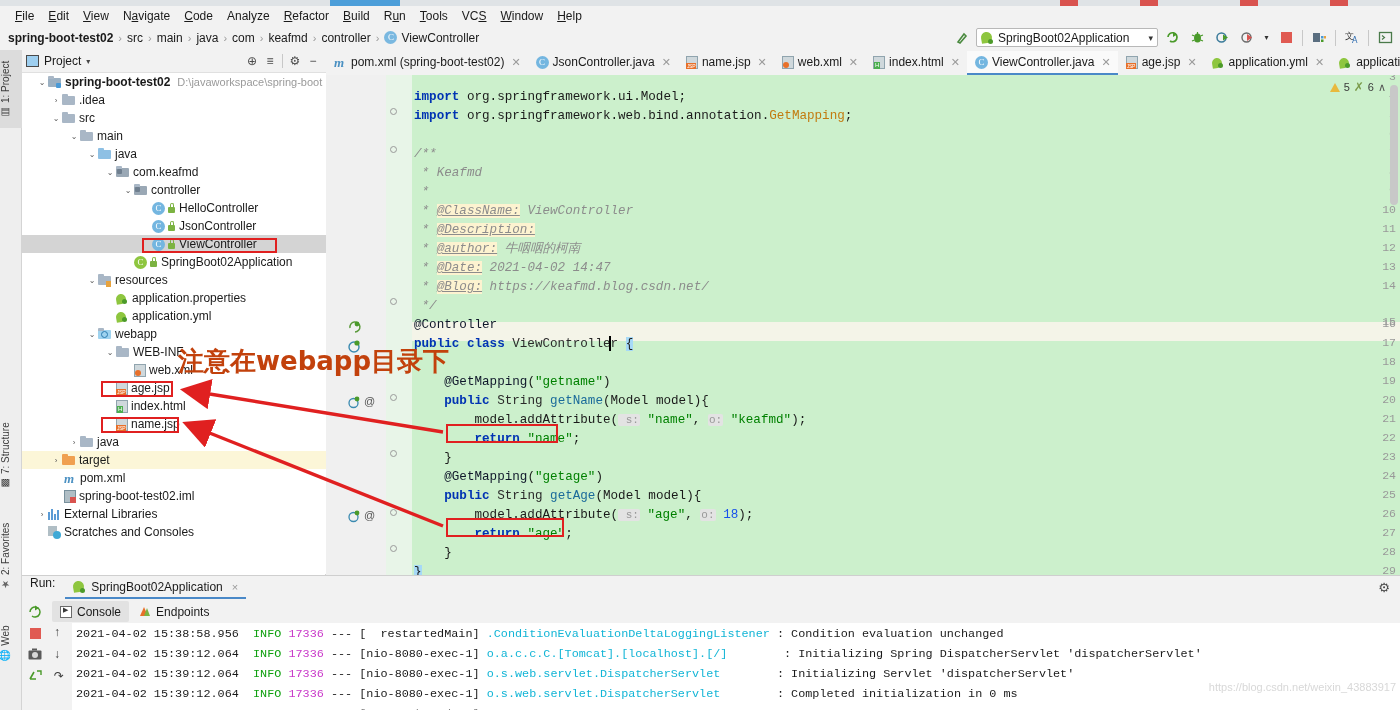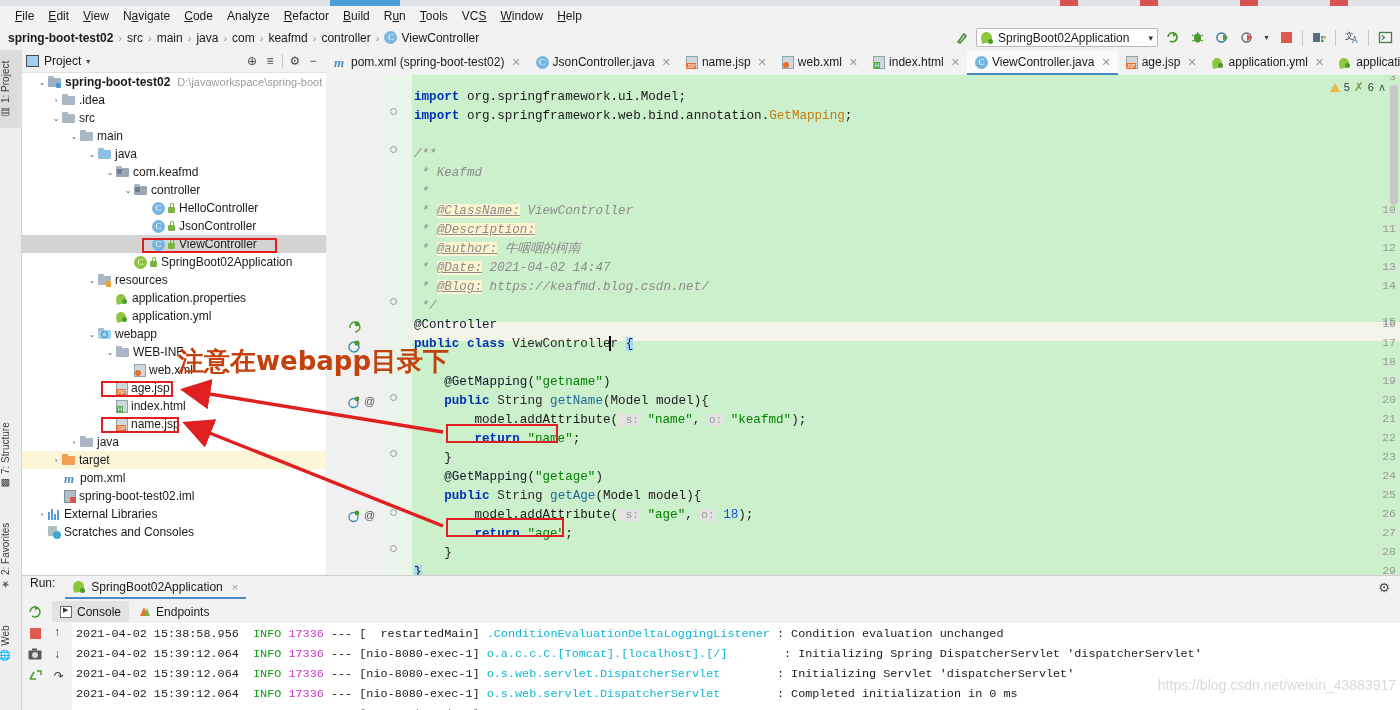--- a/index.html
+++ b/index.html
@@ -194,21 +194,21 @@
   .logline{position:absolute;left:4px;white-space:pre;font-family:"Liberation Mono","DejaVu Sans Mono",monospace;font-size:11.8px;color:#1a1a1a;}
   .lg-ts{color:#1a1a1a;}
   .lg-info{color:#0fa00f;}
   .lg-pid{color:#c838c8;}
   .lg-th{color:#1a1a1a;}
   .lg-cls{color:#13b5d6;}
   .lg-msg{color:#1a1a1a;}
   #conscroll{position:absolute;left:30px;top:47px;width:18px;height:88px;}
   .csbtn{position:absolute;left:2px;font-size:12px;color:#3a3a3a;}
 
-  #watermark{position:absolute;right:4px;bottom:18px;font-size:14px;color:#d8d8d8;
+  #watermark{position:absolute;right:4px;bottom:18px;font-size:11px;color:#d8d8d8;
              font-family:"Liberation Sans",sans-serif;}
 </style>
 </head>
 <body>
 
 <div id="titlestrip" class="abs">
   <div class="blue"></div>
   <div class="r1"></div>
   <div class="r2"></div>
   <div class="r3"></div>

